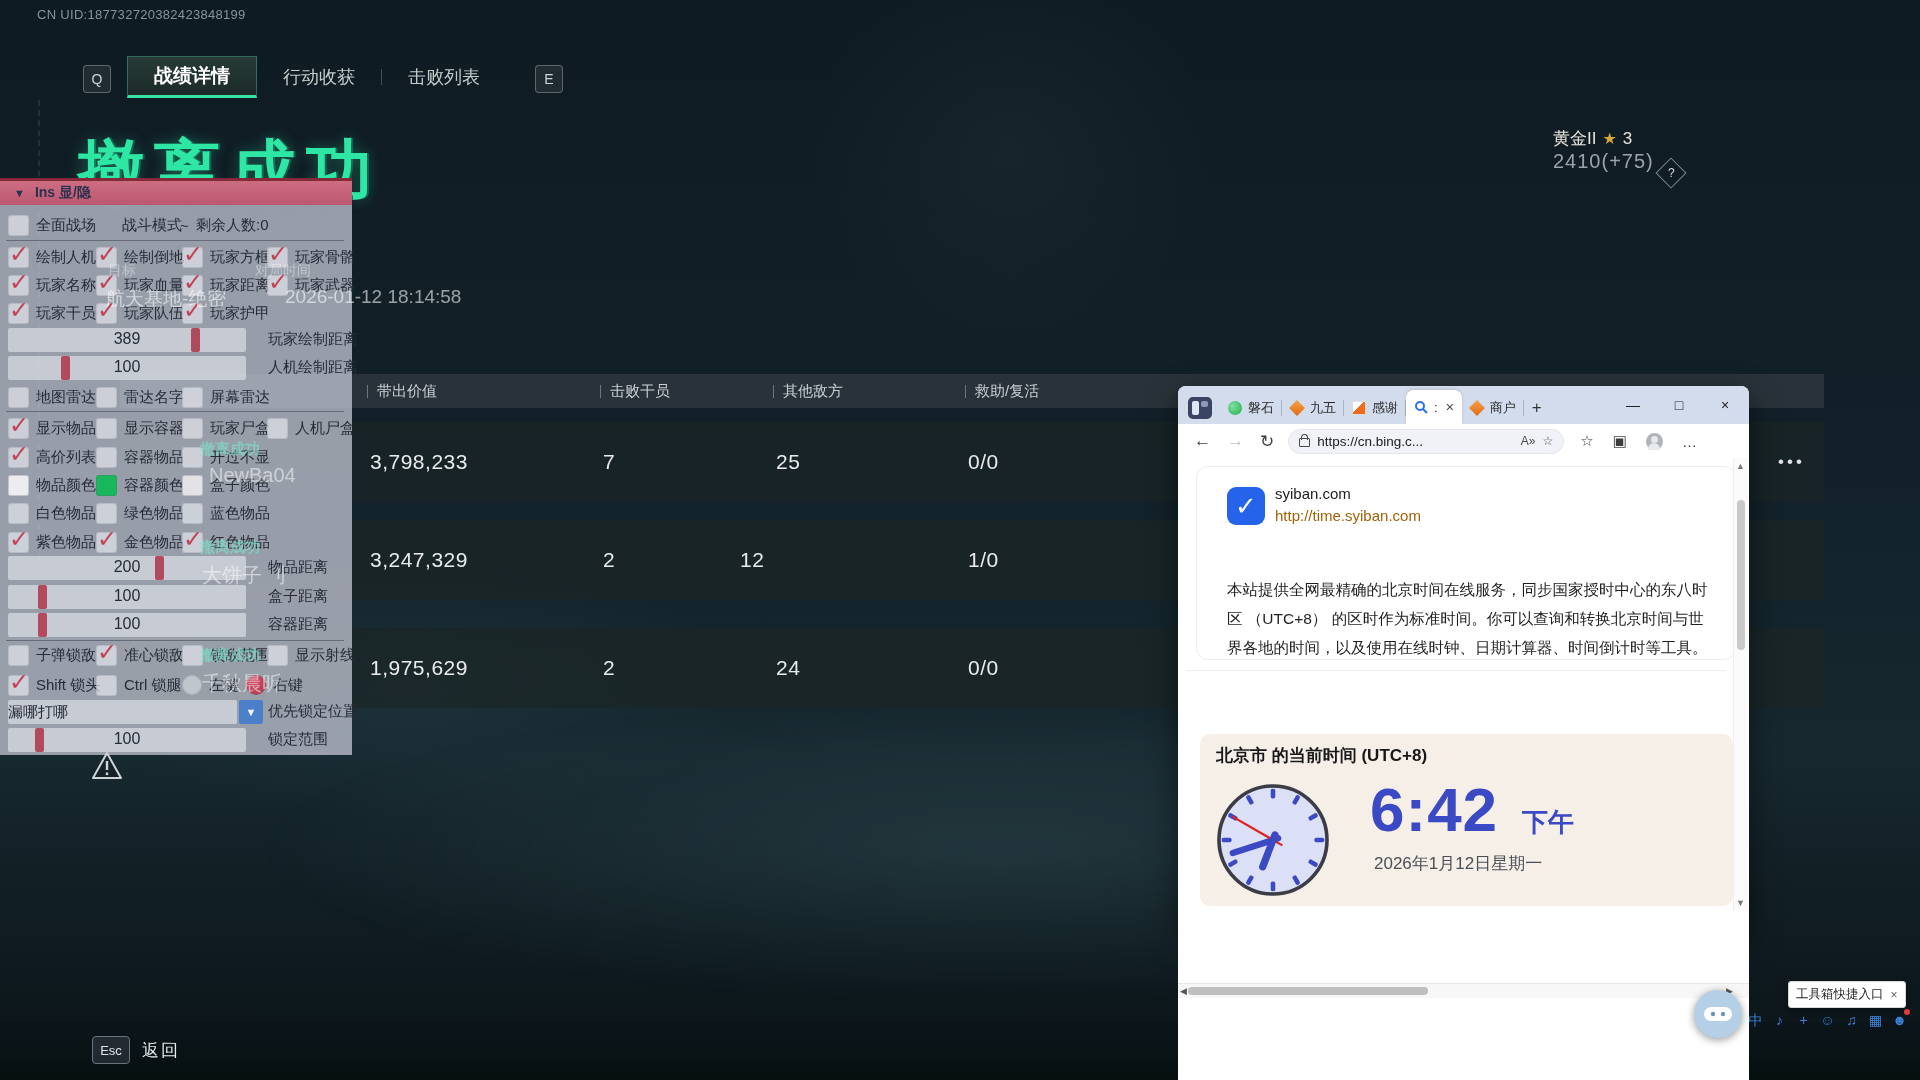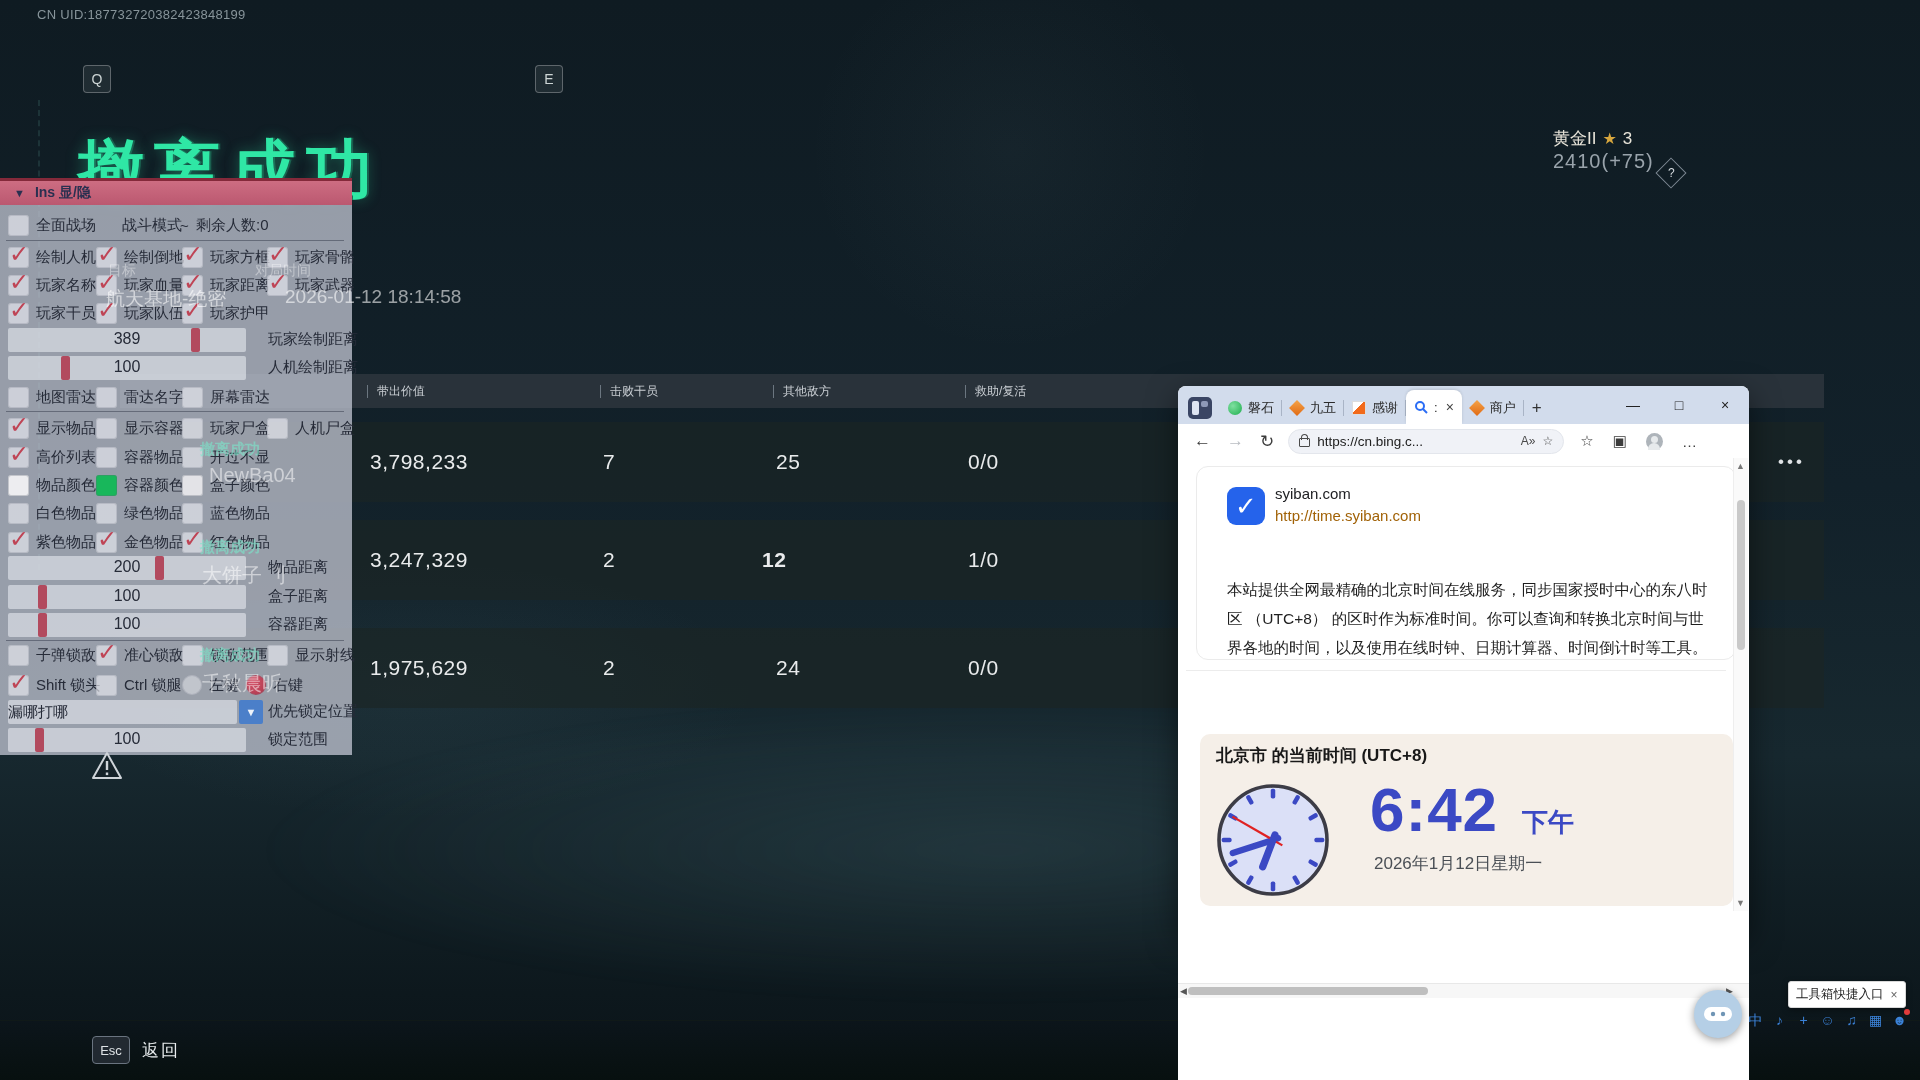--- a/index.html
+++ b/index.html
@@ -32,21 +32,21 @@
   .rank-help span{transform:rotate(-45deg);font-size:12px;color:#d4dade;}
   .badgebox{left:1706px;top:103px;width:140px;height:140px;z-index:5;}
   
   .ghost{z-index:32;pointer-events:none;white-space:nowrap;}
   .ghost-label{font-size:14px;color:rgba(255,255,255,.40);}
   .ghost-value{font-size:19px;color:rgba(255,255,255,.58);}
   .ghost-status{font-size:15px;font-weight:700;color:rgba(122,232,204,.60);}
   .ghost-name{font-size:20px;color:rgba(255,255,255,.52);}
   
   .thead{left:120px;top:374px;width:1704px;height:34px;background:rgba(43,52,60,.92);z-index:10;}
-  .th{position:absolute;top:0;height:34px;display:flex;align-items:center;font-size:12px;color:#c9ced3;}
+  .th{position:absolute;top:0;height:34px;display:flex;align-items:center;font-size:15px;color:#c9ced3;}
   .th::before{content:"";width:1px;height:13px;background:#6b7680;margin-right:9px;}
   .trow{position:absolute;left:120px;width:1704px;height:80px;background:rgba(27,37,36,.62);z-index:10;}
   .td{position:absolute;top:0;height:80px;display:flex;align-items:center;font-size:21px;color:#e9ebec;letter-spacing:.5px;}
   .row-menu{position:absolute;font-size:17px;color:#dfe3e6;letter-spacing:3px;z-index:11;}
   
   .panel{left:0;top:178px;width:352px;height:577px;z-index:30;}
   .panel-head{position:absolute;left:0;top:0;width:352px;height:27px;
     background:linear-gradient(180deg,#cd6d82 0%,#bb5870 100%);border-top:3px solid #84293a;box-sizing:border-box;
     display:flex;align-items:center;color:#2a3050;font-weight:700;font-size:14px;}
   .panel-body{position:absolute;left:0;top:27px;width:352px;height:550px;background:rgba(193,197,210,.76);}
@@ -141,20 +141,26 @@
 
 <div class="stage">
   <div class="abs haze1"></div>
   <div class="abs haze2"></div>
   <div class="abs monument"></div>
   <div class="abs leftticks"></div>
 
   <div class="abs uid">CN UID:187732720382423848199</div>
 
   <div class="abs keycap" style="left:83px;top:65px;">Q</div>
+  <div class="abs gametabs" id="gameTabs">
+      <div class="gtab active">战绩详情</div>
+      <div class="gtab">行动收获</div>
+      <div class="gtab-sep"></div>
+      <div class="gtab">击败列表</div>
+    </div>
   <div class="abs keycap" style="left:535px;top:65px;">E</div>
 
   <div class="abs bigtitle">撤离成功</div>
 
   <div class="abs rank-line1">
     <span>黄金II</span>
     <span class="rank-star">★</span>
     <span>3</span>
   </div>
   <div class="abs rank-pts">2410(+75)</div>
@@ -179,21 +185,21 @@
         <div class="td" style="left: 483px;">7</div>
         <div class="td" style="left: 656px;">25</div>
         <div class="td" style="left: 848px;">0/0</div>
       </div>
       <div class="abs ghost ghost-status" style="left: 200px; top: 440px;">撤离成功</div>
       <div class="abs ghost ghost-name" style="left: 202px; top: 464px; margin-left: 7px;">NewBa04</div>
       <div class="row-menu abs" style="left: 1778px; top: 452px;">•••</div>
       <div class="trow" style="top: 520px;">
         <div class="td" style="left: 250px;">3,247,329</div>
         <div class="td" style="left: 483px;">2</div>
-        <div class="td" style="left: 642px; font-weight: bold;">12</div>
+        <div class="td" style="left: 620px;">12</div>
         <div class="td" style="left: 848px;">1/0</div>
       </div>
       <div class="abs ghost ghost-status" style="left: 200px; top: 538px;">撤离成功</div>
       <div class="abs ghost ghost-name" style="left: 202px; top: 562px;">大饼子 刂</div>
       <div class="trow" style="top: 628px;">
         <div class="td" style="left: 250px;">1,975,629</div>
         <div class="td" style="left: 483px;">2</div>
         <div class="td" style="left: 656px;">24</div>
         <div class="td" style="left: 848px;">0/0</div>
       </div>

